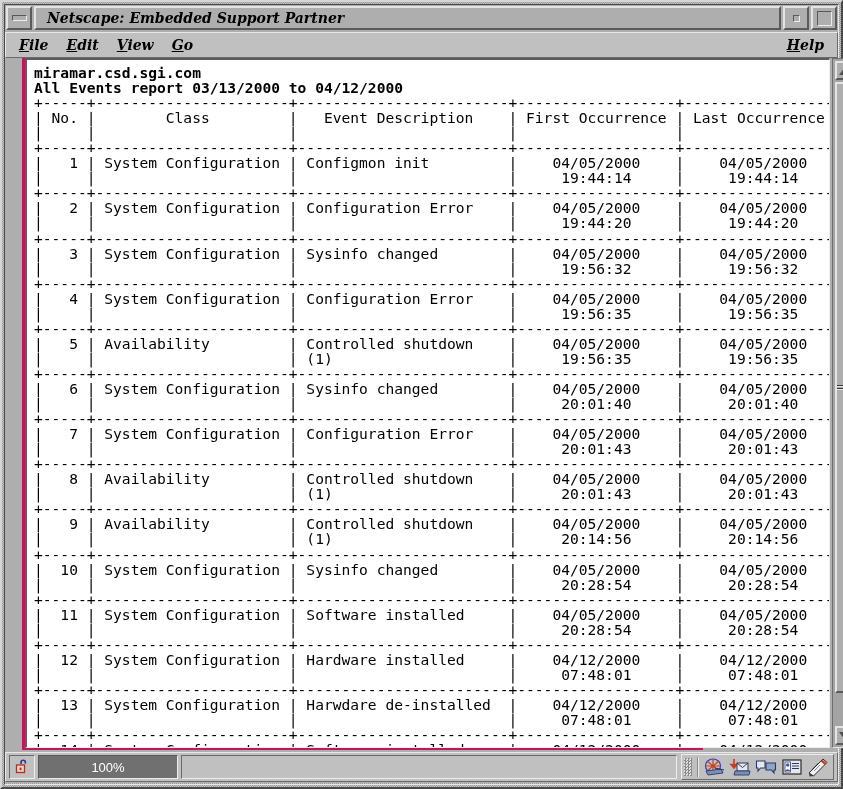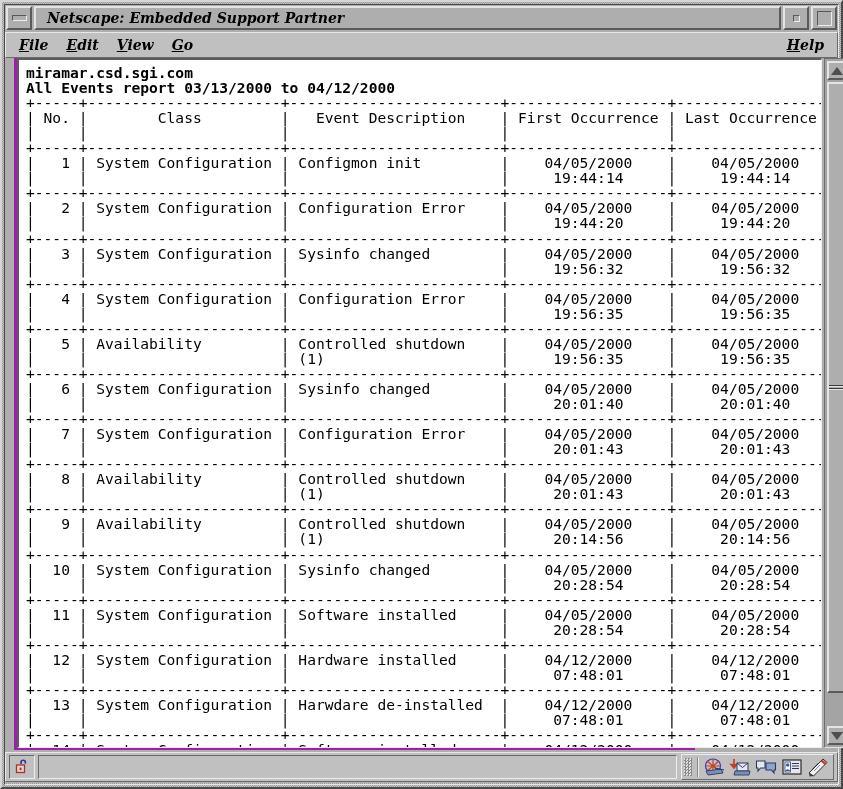--- a/index.html
+++ b/index.html
@@ -142,23 +142,23 @@
     cursor: default;
   }
   .menu-item .mn {
     text-decoration: underline;
   }
   .menu-spacer { flex: 1 1 auto; }
 
   
   .content-area {
     position: absolute;
-    left: 14px; top: 58px;
+    left: 22px; top: 58px;
     width: 681px; height: 692px;
-    background: #a21caf;
+    background: #be185d;
     box-sizing: border-box;
   }
   .doc-frame {
     position: absolute;
     left: 3px; top: 0px;
     width: 805px; height: 690px;
     background: #ffffff;
     border-top: 2px solid #5c5c5c;
     border-left: 2px solid #5c5c5c;
     border-right: 1px solid #ededed;
@@ -454,20 +454,23 @@
   <div class="statusbar">
 
     <div class="sb-lock">
       <svg width="16" height="16" viewBox="0 0 16 16">
         <path d="M7 5 V3.4 a2.2 2.2 0 0 1 4.4 0 V4.6" fill="none" stroke="#30309a" stroke-width="1.6"></path>
         <rect x="2.5" y="6" width="8" height="7.5" fill="#d8d8d8" stroke="#b03020" stroke-width="1.3"></rect>
         <rect x="5.6" y="8.6" width="1.9" height="2.6" fill="#b03020"></rect>
       </svg>
     </div>
 
+    <div class="progress-box">
+      <span class="progress-text">100%</span>
+    </div>
 
     <div class="status-msg"></div>
 
     <div class="component-bar">
       <div class="cb-grip"></div>
       <div class="cb-sep"></div>
 
       <div class="cb-icon" title="Navigator">
         <svg width="22" height="20" viewBox="0 0 22 20">
           <ellipse cx="10" cy="9" rx="7.5" ry="7" fill="none" stroke="#3a3ac0" stroke-width="1.2"></ellipse>

